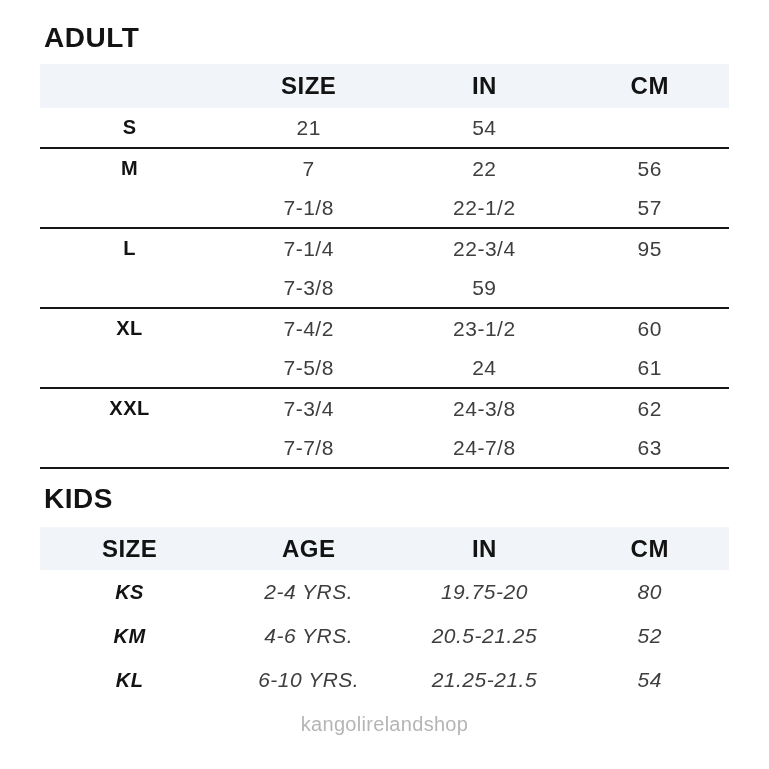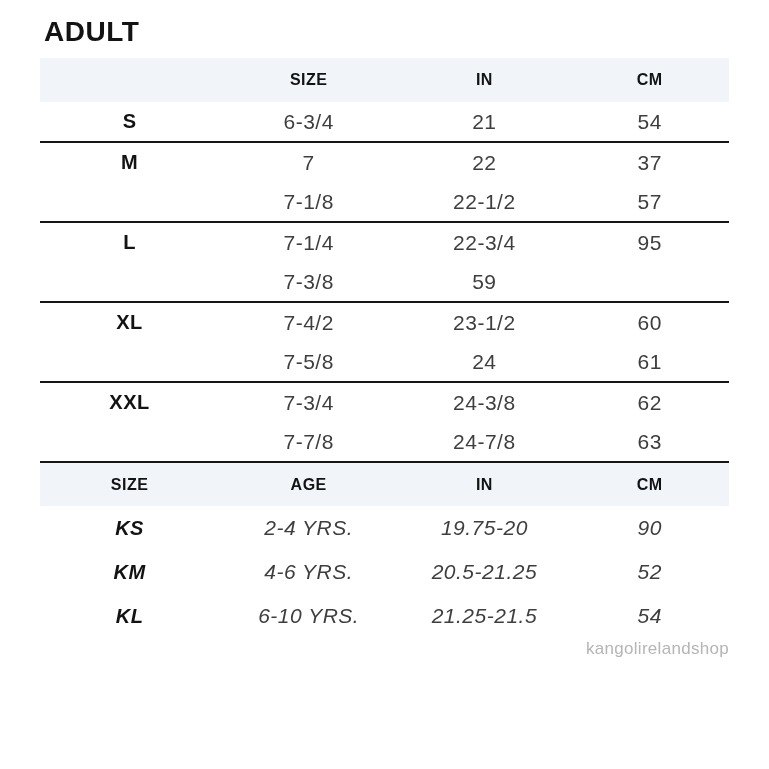--- a/index.html
+++ b/index.html
@@ -22,35 +22,35 @@
   .page { padding: 0 40px; width: 769px; }
 
   .section-heading {
     font-size: 28px;
     line-height: 32px;
     font-weight: 800;
     color: var(--heading-text);
     letter-spacing: 0.5px;
     margin: 0 0 0 4px;
   }
-  .adult-heading { padding-top: 16px; margin-bottom: 10px; }
+  .adult-heading { padding-top: 22px; margin-bottom: 10px; }
   .kids-heading  { padding-top: 14px; margin-bottom: 12px; }
 
   .thead {
     display: grid;
     grid-template-columns: 26% 26% 25% 23%;
     background: var(--header-bg);
     height: 44px;
     align-items: center;
   }
   .kids-table .thead { height: 43px; }
   .th {
     text-align: center;
     font-weight: 800;
-    font-size: 16px;
+    font-size: 24px;
     letter-spacing: 0.5px;
     color: var(--heading-text);
   }
 
   .row {
     display: grid;
     grid-template-columns: 26% 26% 25% 23%;
     height: 39px;
     align-items: center;
   }
@@ -66,24 +66,24 @@
   .cell.data {
     font-size: 21px;
     font-weight: 300;
     letter-spacing: 0.5px;
     color: var(--data-text);
   }
 
   .group { border-bottom: 2px solid var(--divider); }
 
   .watermark {
-    text-align: right;
-    font-size: 17px;
+    text-align: center;
+    font-size: 20px;
     color: var(--watermark-text);
-    margin-top: 1px;
+    margin-top: 11px;
     letter-spacing: 0.3px;
   }
 </style>
 </head>
 <body>
 
 <div class="page">
 
   <h1 class="section-heading adult-heading">ADULT</h1>
 
@@ -91,32 +91,31 @@
     <div class="thead">
       <div class="th"></div>
       <div class="th">SIZE</div>
       <div class="th">IN</div>
       <div class="th">CM</div>
     </div>
 
     <div class="group">
       <div class="row">
         <div class="cell label">S</div>
-        <div class="cell data">6-3/4</div>
         <div class="cell data">21</div>
         <div class="cell data">54</div>
       </div>
     </div>
 
     <div class="group">
       <div class="row">
         <div class="cell label">M</div>
         <div class="cell data">7</div>
         <div class="cell data">22</div>
-        <div class="cell data">37</div>
+        <div class="cell data">56</div>
       </div>
       <div class="row">
         <div class="cell label"></div>
         <div class="cell data">7-1/8</div>
         <div class="cell data">22-1/2</div>
         <div class="cell data">57</div>
       </div>
     </div>
 
     <div class="group">
@@ -157,34 +156,35 @@
       </div>
       <div class="row">
         <div class="cell label"></div>
         <div class="cell data">7-7/8</div>
         <div class="cell data">24-7/8</div>
         <div class="cell data">63</div>
       </div>
     </div>
   </div>
 
+  <h1 class="section-heading kids-heading">KIDS</h1>
 
   <div class="table kids-table">
     <div class="thead">
       <div class="th">SIZE</div>
       <div class="th">AGE</div>
       <div class="th">IN</div>
       <div class="th">CM</div>
     </div>
 
     <div class="row">
       <div class="cell label">KS</div>
       <div class="cell data">2-4 YRS.</div>
       <div class="cell data">19.75-20</div>
-      <div class="cell data">90</div>
+      <div class="cell data">80</div>
     </div>
     <div class="row">
       <div class="cell label">KM</div>
       <div class="cell data">4-6 YRS.</div>
       <div class="cell data">20.5-21.25</div>
       <div class="cell data">52</div>
     </div>
     <div class="row">
       <div class="cell label">KL</div>
       <div class="cell data">6-10 YRS.</div>

